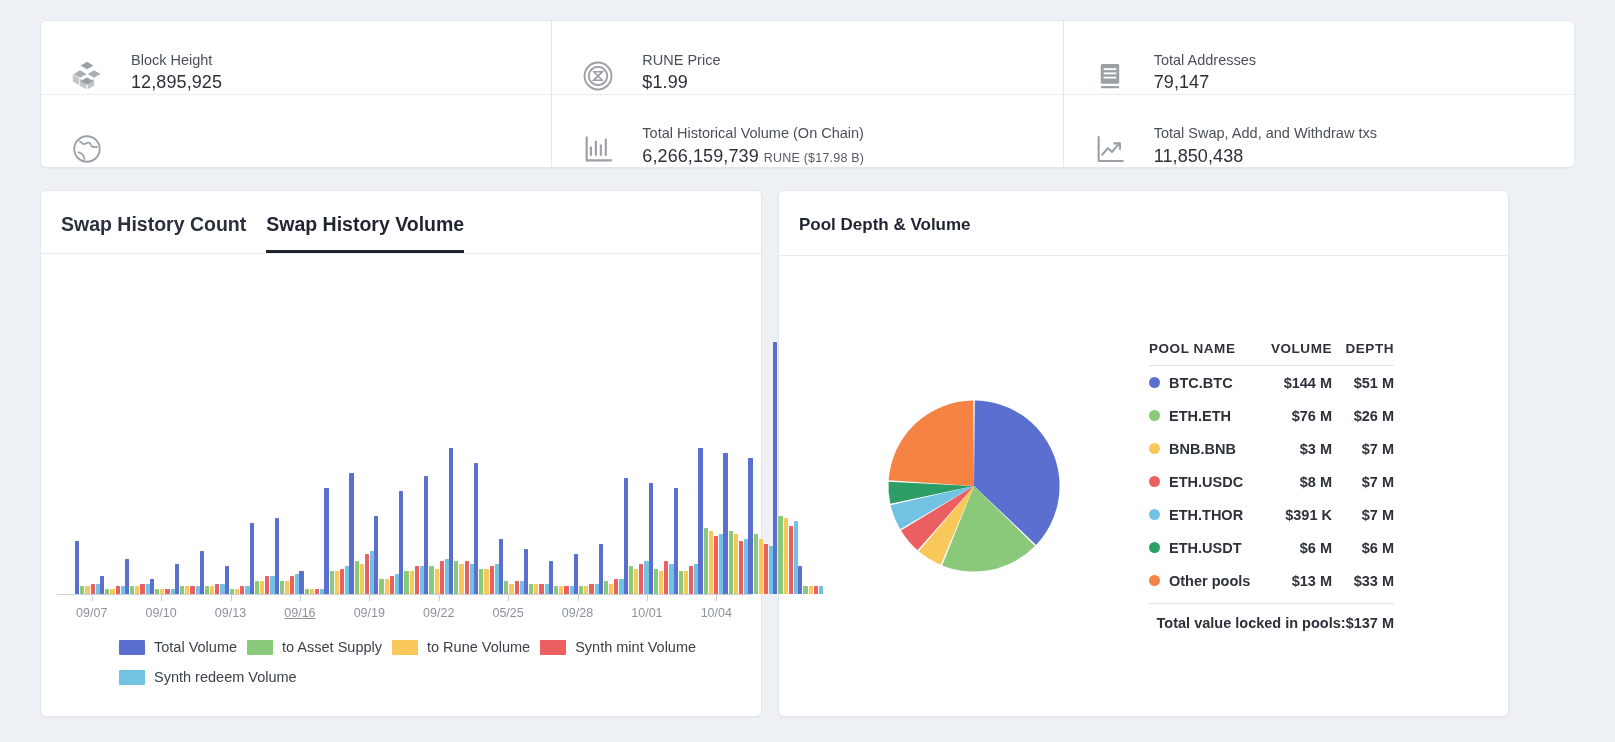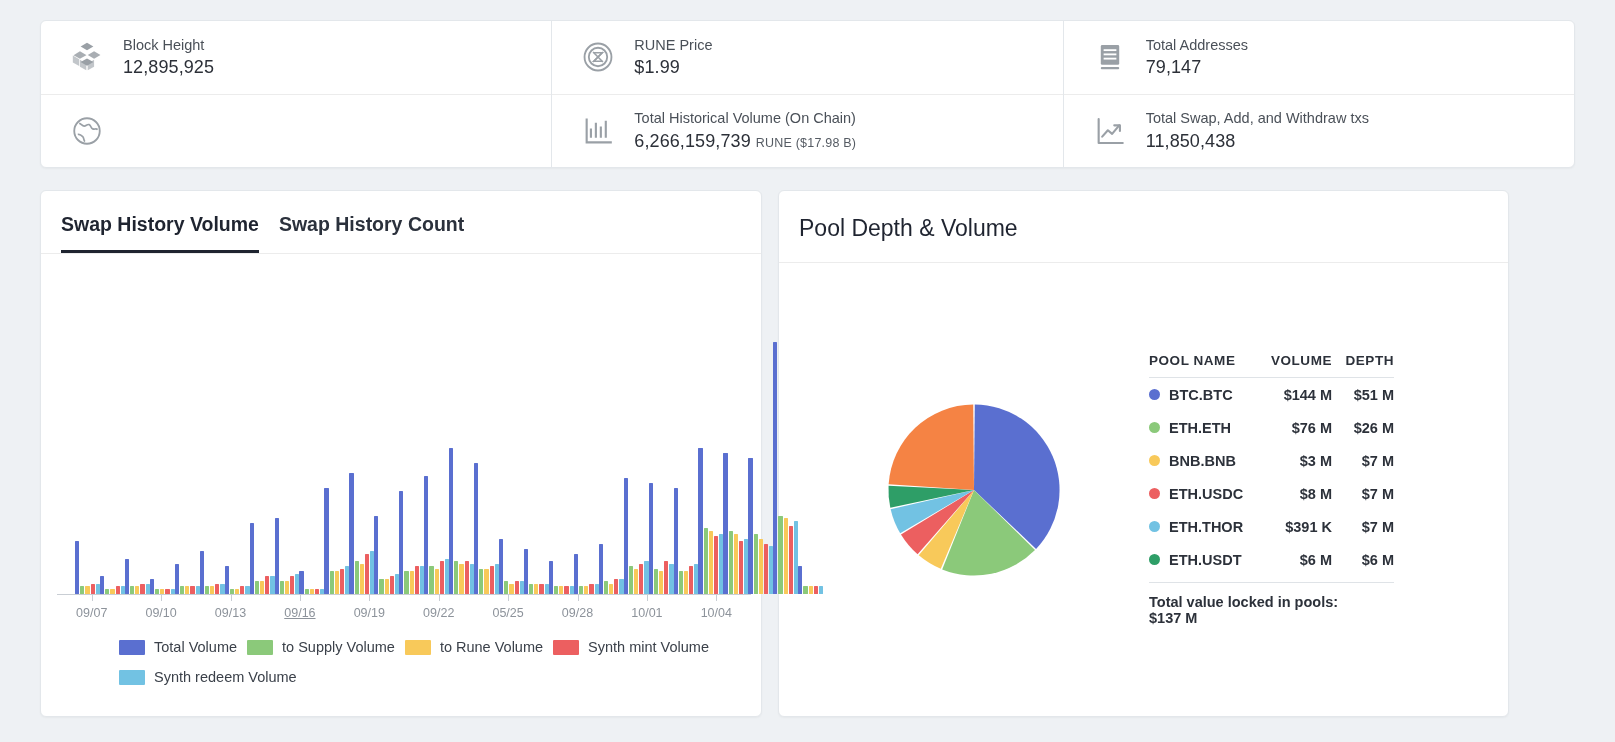--- a/index.html
+++ b/index.html
@@ -16,21 +16,21 @@
   .stats-card{
     background:#fff;
     border:1px solid #e3e7eb;
     border-radius:6px;
     height:148px;
     display:flex;
     box-shadow:0 1px 2px rgba(0,0,0,.04);
   }
   .stats-col{ flex:1; display:flex; flex-direction:column; padding:0 0 0 0; position:relative; }
   .stats-col + .stats-col{ border-left:1px solid #e3e7eb; }
-  .stat-row{ flex:1; display:flex; align-items:center; padding:0 28px; gap:18px; }
+  .stat-row{ flex:1; display:flex; align-items:flex-end; padding:0 28px; gap:26px; }
   .stat-row.divided{ border-top:1px solid #ececec; margin:0 28px; padding:0; }
   .stat-icon{ width:36px; height:36px; flex:0 0 36px; color:#9aa0a6; display:flex; align-items:center; justify-content:center; }
   .stat-icon svg{ width:34px; height:34px; display:block; }
   .stat-txt{ display:flex; flex-direction:column; gap:2px; line-height:1.25; }
   .stat-label{ font-size:14.5px; color:#4a5058; }
   .stat-value{ font-size:18px; color:#2c3038; letter-spacing:.1px; }
   .stat-value .unit{ font-size:12.5px; color:#555b63; letter-spacing:.2px; }
 
   
   .panels{ display:flex; gap:16px; margin-top:22px; }
@@ -42,21 +42,21 @@
   }
   .panel-left{ width:722px; height:527px; display:flex; flex-direction:column; }
   .panel-right{ width:731px; height:527px; display:flex; flex-direction:column; }
 
   .tabs{ display:flex; gap:20px; padding:22px 20px 0 20px; border-bottom:1px solid #ececec; }
   .tab{ font-size:19.5px; font-weight:bold; color:#1f2430; padding-bottom:14px; cursor:pointer; border-bottom:3px solid transparent; }
   .tab.inactive{ color:#2b313c; font-weight:bold; }
   .tab.active{ border-bottom-color:#1f2430; }
 
   .panel-head{ padding:24px 20px 20px 20px; border-bottom:1px solid #ececec; }
-  .panel-title{ font-size:23px; font-weight:normal; color:#1f2430; }
+  .panel-title{ font-size:17px; font-weight:bold; color:#1f2430; }
 
   
   .chart-wrap{ flex:1; position:relative; padding:10px 10px 8px 16px; }
   .plot{ position:absolute; left:16px; right:10px; top:88px; bottom:122px; }
   .bars{ position:absolute; left:18px; right:18px; bottom:0; top:0; display:flex; align-items:flex-end; gap:0; }
   .grp{ flex:1 1 0; display:flex; align-items:flex-end; justify-content:center; gap:1px; height:100%; }
   .bar{ width:4.2px; border-radius:.5px; }
   .axis{ position:absolute; left:16px; right:10px; bottom:116px; height:6px; border-top:1.4px solid #c9ced4; }
   .tick{ position:absolute; top:0; width:1px; height:6px; background:#c9ced4; }
   .xlabels{ position:absolute; left:16px; right:10px; bottom:92px; height:18px; }
@@ -74,21 +74,21 @@
   .pie svg{ width:186px; height:186px; display:block; overflow:visible; }
 
   .pool-table{ flex:1; padding-left:10px; max-width:255px; }
   .pt-head{ display:flex; font-size:13.5px; font-weight:bold; letter-spacing:.55px; color:#2c313a; padding-bottom:9px; }
   .pt-rowline{ border-top:1px solid #dfe3e7; }
   .pt-row{ display:flex; align-items:center; font-size:14.5px; font-weight:bold; color:#2c313a; height:33px; }
   .c-name{ flex:1; display:flex; align-items:center; gap:9px; }
   .c-vol{ width:72px; text-align:right; }
   .c-dep{ width:62px; text-align:right; }
   .dot{ width:11px; height:11px; border-radius:50%; flex:0 0 11px; }
-  .pt-total{ display:flex; justify-content:flex-end; font-size:14.5px; font-weight:bold; color:#2c313a; padding-top:11px; border-top:1px solid #dfe3e7; margin-top:6px;flex-direction:column; }
+  .pt-total{ display:flex; justify-content:flex-end; font-size:14.5px; font-weight:bold; color:#2c313a; padding-top:11px; border-top:1px solid #dfe3e7; margin-top:6px; }
   .pt-total .tv{ margin-left:0; }
 </style>
 </head>
 <body>
 
 <div class="page">
 
   <div class="stats-card" id="stats-card">
       <div class="stats-col">
         <div class="stat-row">
@@ -177,22 +177,22 @@
             <div class="stat-value"><span>11,850,438</span></div>
           </div>
         </div>
       </div>
     </div>
 
   <div class="panels">
 
     <div class="panel panel-left">
       <div class="tabs">
+        <div class="tab inactive">Swap History Count</div>
         <div class="tab active">Swap History Volume</div>
-        <div class="tab inactive">Swap History Count</div>
       </div>
       <div class="chart-wrap">
         <div class="plot">
           <div class="bars" id="bars">
               <div class="grp" title="09/06">
                 <div class="bar" style="height: 21%; background: rgb(90, 111, 208);"></div>
                 <div class="bar" style="height: 3%; background: rgb(139, 201, 122);"></div>
                 <div class="bar" style="height: 3%; background: rgb(248, 201, 90);"></div>
                 <div class="bar" style="height: 4%; background: rgb(236, 95, 96);"></div>
                 <div class="bar" style="height: 4%; background: rgb(114, 194, 227);"></div>
@@ -426,21 +426,21 @@
             <div class="xlab" style="left: 85%;">10/01</div>
             <div class="xlab" style="left: 95%;">10/04</div>
           </div>
         <div class="legend" id="legend">
             <div class="leg">
               <span class="leg-sw" style="background: rgb(90, 111, 208);"></span>
               <span class="leg-tx">Total Volume</span>
             </div>
             <div class="leg">
               <span class="leg-sw" style="background: rgb(139, 201, 122);"></span>
-              <span class="leg-tx">to Supply Volume</span>
+              <span class="leg-tx">to Asset Supply</span>
             </div>
             <div class="leg">
               <span class="leg-sw" style="background: rgb(248, 201, 90);"></span>
               <span class="leg-tx">to Rune Volume</span>
             </div>
             <div class="leg">
               <span class="leg-sw" style="background: rgb(236, 95, 96);"></span>
               <span class="leg-tx">Synth mint Volume</span>
             </div>
             <div class="leg">
@@ -517,20 +517,28 @@
                 <div class="c-dep">$7 M</div>
               </div>
               <div class="pt-row">
                 <div class="c-name">
                   <span class="dot" style="background: rgb(46, 158, 103);"></span>
                   <span>ETH.USDT</span>
                 </div>
                 <div class="c-vol">$6 M</div>
                 <div class="c-dep">$6 M</div>
               </div>
+              <div class="pt-row">
+                <div class="c-name">
+                  <span class="dot" style="background: rgb(245, 131, 68);"></span>
+                  <span>Other pools</span>
+                </div>
+                <div class="c-vol">$13 M</div>
+                <div class="c-dep">$33 M</div>
+              </div>
             </div>
           <div class="pt-total">
             <span>Total value locked in pools:</span>
               <span class="tv">$137 M</span>
           </div>
         </div>
       </div>
     </div>
 
   </div>

